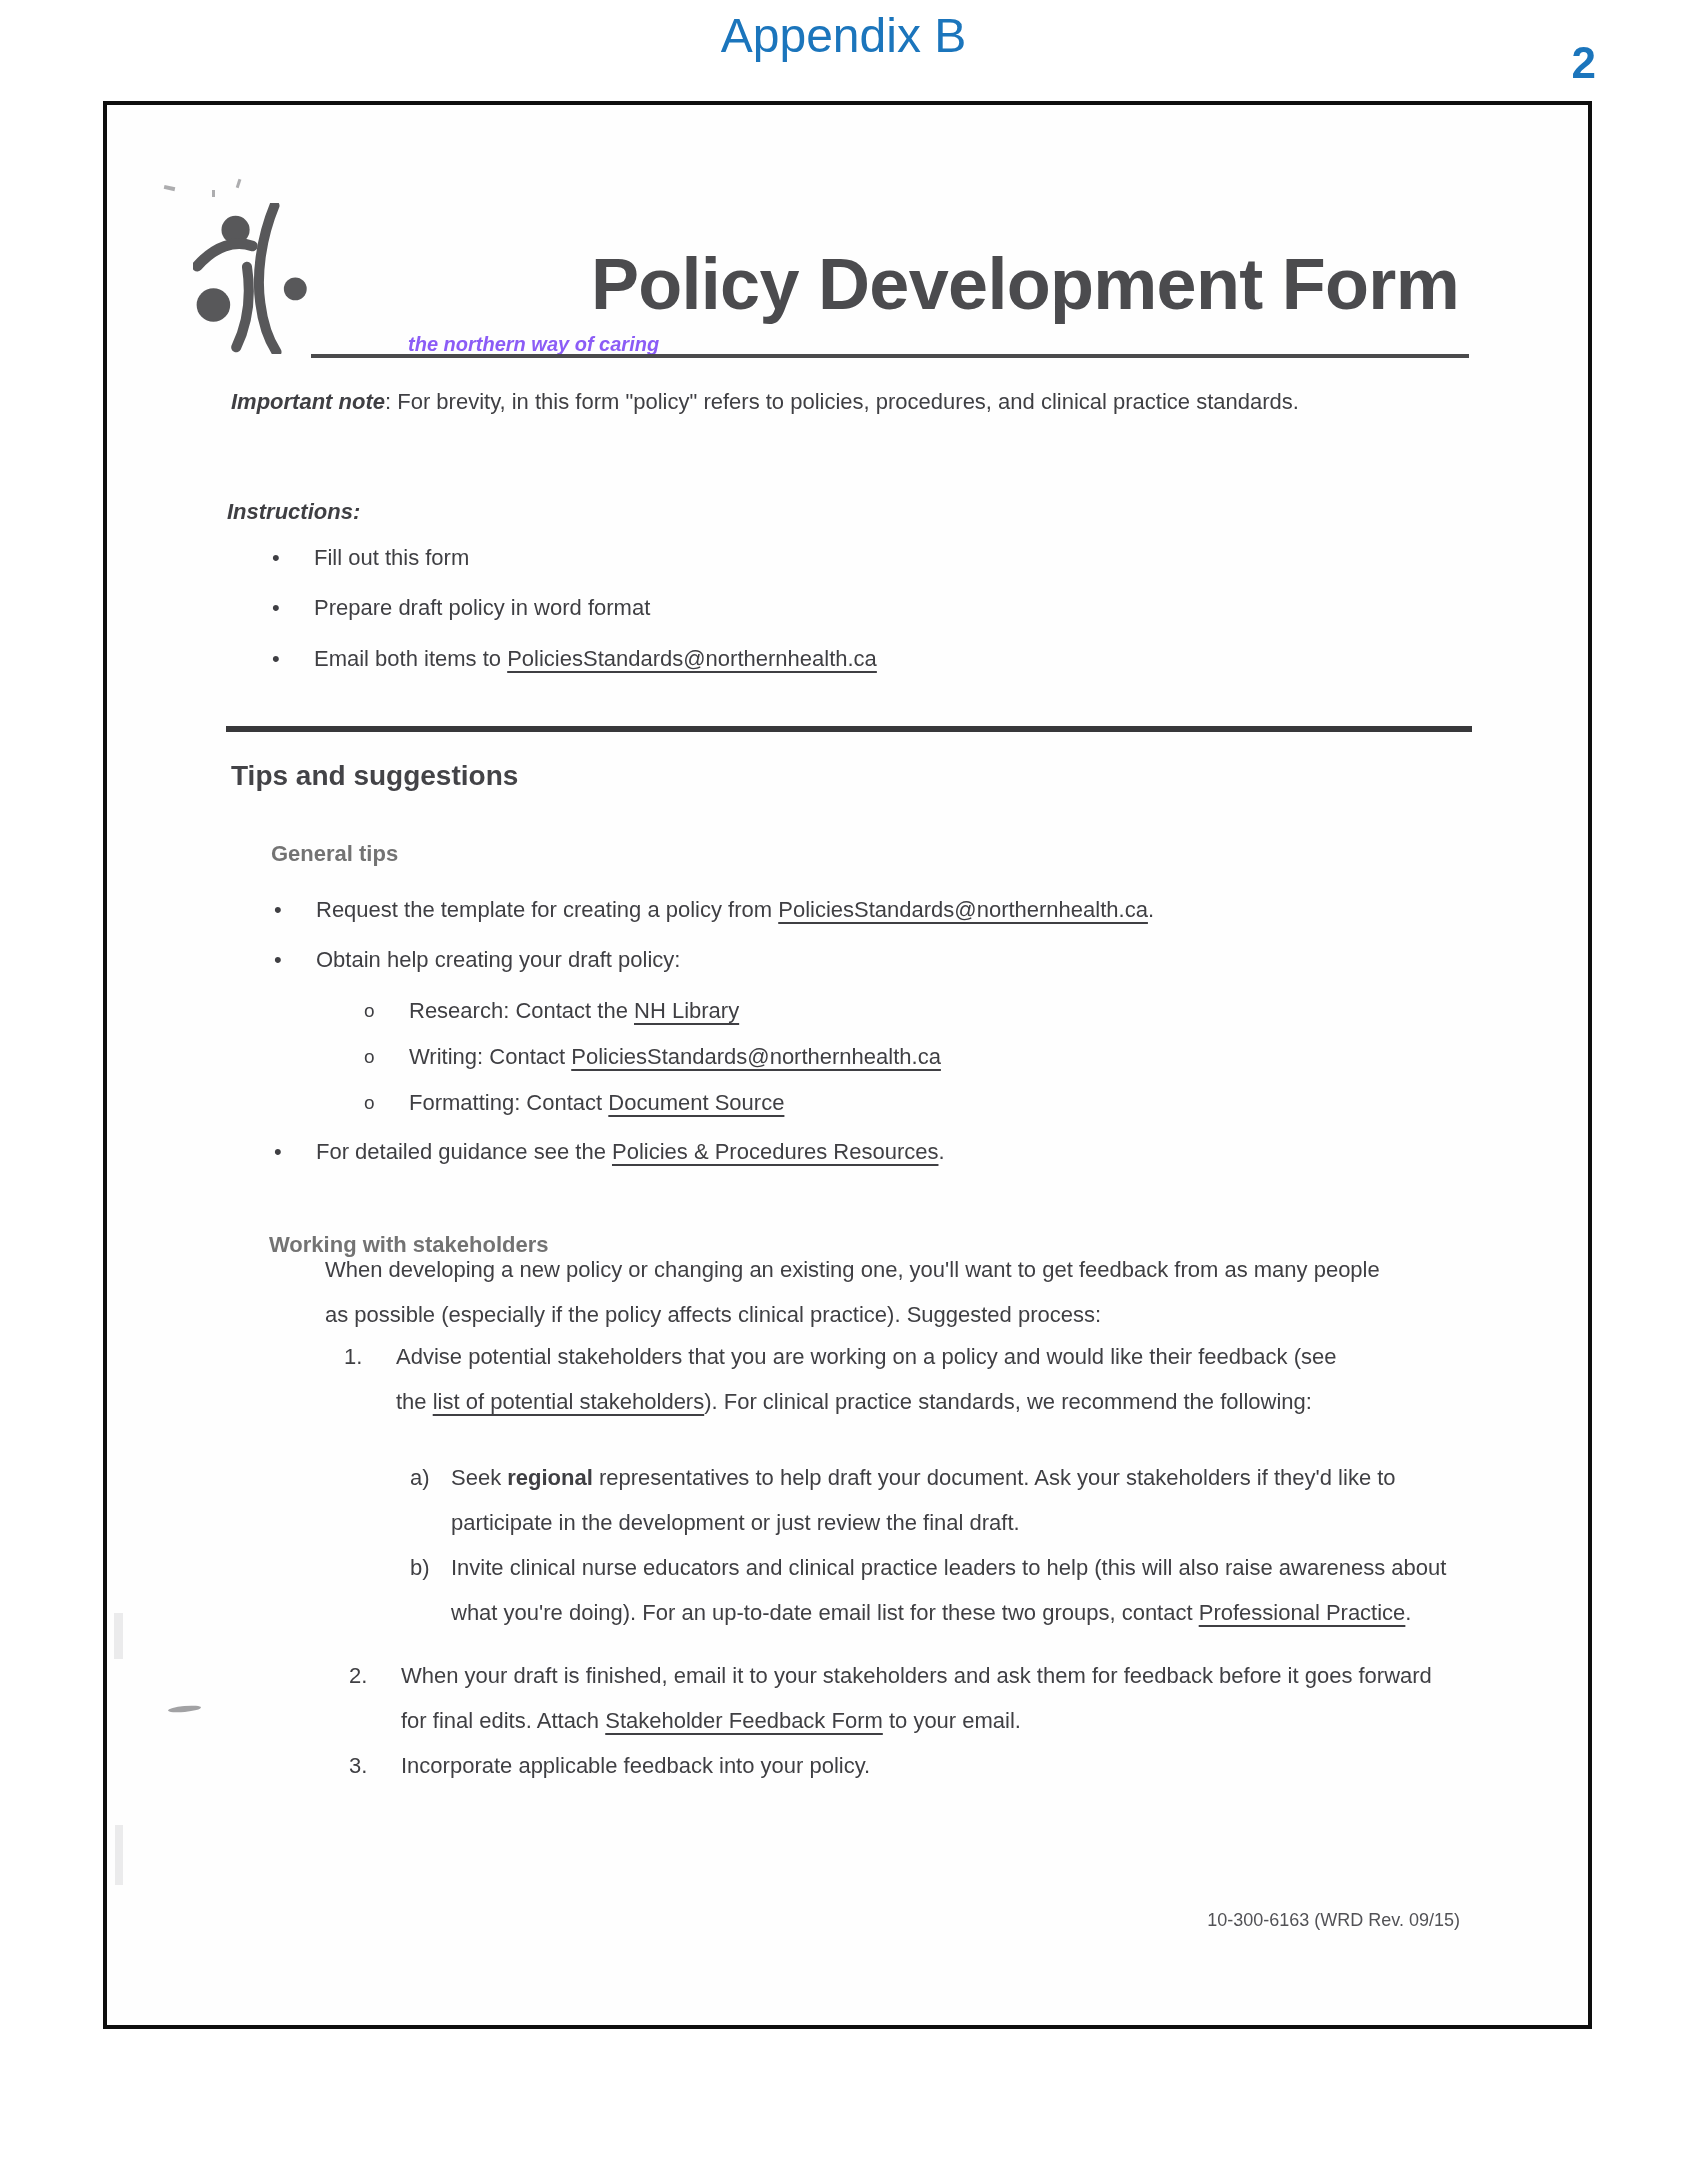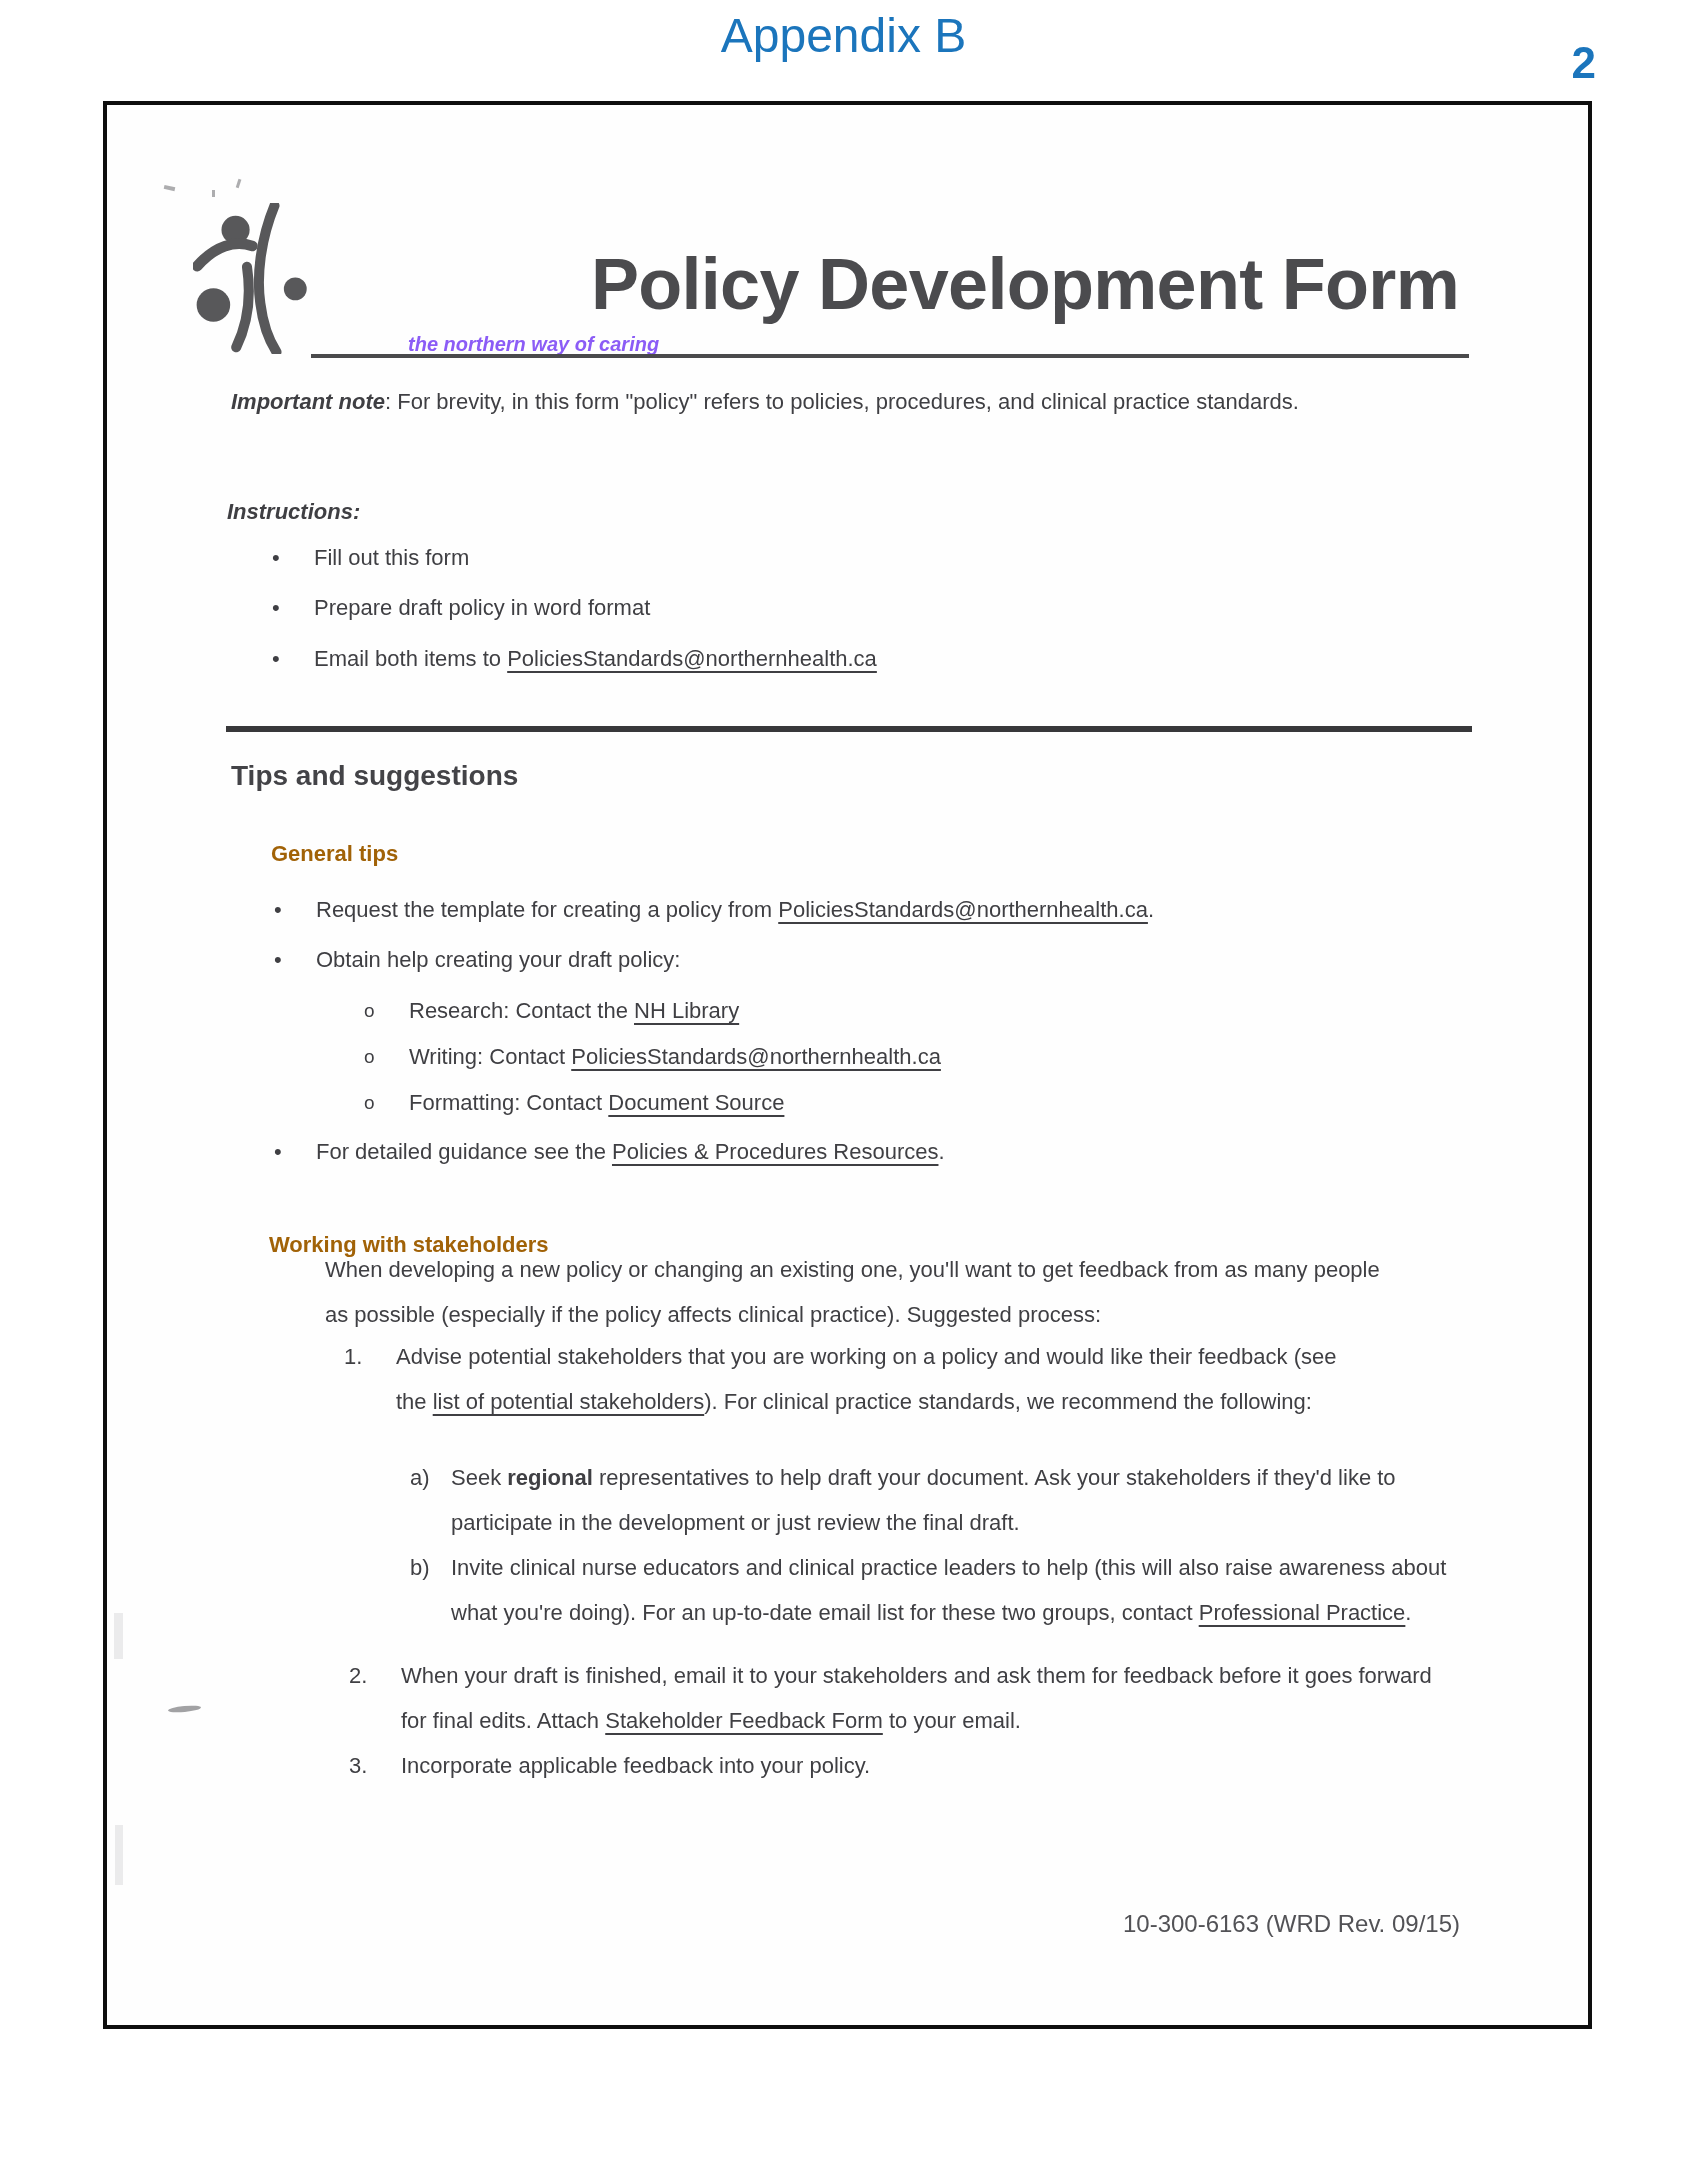--- a/index.html
+++ b/index.html
@@ -21,30 +21,30 @@
   }
   .abs{position:absolute;}
   .orgname{font-size:52px;font-weight:bold;letter-spacing:-2px;color:#4d4d50;}
   .tagline{font-size:20px;font-style:italic;font-weight:bold;color:#8b5cf6;letter-spacing:0px;}
   .formtitle{font-size:72px;font-weight:bold;color:#4b4b4e;letter-spacing:-0.7px;}
   .rule{background:#4a4a4c;height:4px;}
   .divider{background:#38383a;height:6px;}
   .body-txt{font-size:22px;line-height:45px;color:#3f3f43;}
   .bi{font-weight:bold;font-style:italic;}
   .b{font-weight:bold;}
-  .hd{font-weight:bold;color:#a16207;}
+  .hd{font-weight:bold;color:#737373;}
   .tips-hd{font-size:28px;font-weight:bold;color:#434347;}
   .lnk{text-decoration:underline;text-underline-offset:4.6px;text-decoration-thickness:1.7px;color:#3f3f43;}
   .row{position:absolute;display:flex;font-size:22px;line-height:45px;}
   .mark{flex:0 0 42px;}
   .mark-o{flex:0 0 45px;font-size:19px;}
   .num{flex:0 0 52px;}
   .numa{flex:0 0 41px;}
   .txt{flex:1 1 auto;}
-  .footer{font-size:24px;color:#525256;}
+  .footer{font-size:18px;color:#525256;}
   .speck{position:absolute;background:#8a8a8d;opacity:.7;}
   .smudge{position:absolute;background:#55555a;border-radius:50%;opacity:.55;}
   .edge{position:absolute;background:#c9c9cc;opacity:.35;}
 </style>
 </head>
 <body>
 
 <div class="appendix">Appendix B</div>
 <div class="pagenum">2</div>
 

